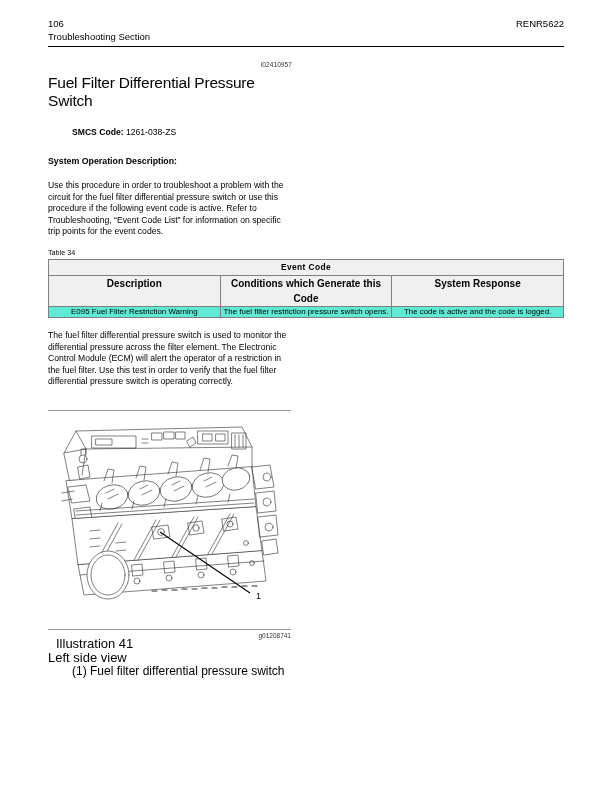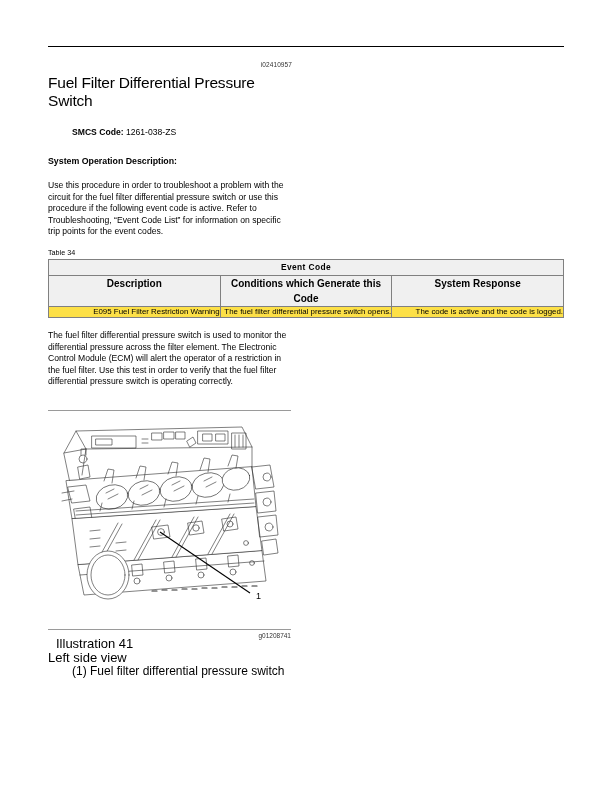--- a/index.html
+++ b/index.html
@@ -131,25 +131,25 @@
   }
   .evt-head {
     background: #f0f0f0;
     text-align: center;
     font-size: 10px;
     font-weight: bold;
     height: 15px;
     line-height: 15px;
   }
   .evt-cell {
-    background: #fde047;
+    background: #5eead4;
     font-size: 7.9px;
     line-height: 10.4px;
     padding: 3px 5px 5px 5px;
-    text-align: right;
+    text-align: center;
   }
 
   
   .rule-above-figure {
     position: absolute;
     left: 48px;
     top: 410px;
     width: 243px;
     height: 1px;
     background: #9a9a9a;
@@ -197,20 +197,27 @@
     top: 664px;
     font-size: 12px;
     margin-left: 24px;
   }
 </style>
 </head>
 <body>
 
 <div class="page">
 
+  <div class="header">
+    <div class="header-row">
+      <div class="header-left-top">106</div>
+      <div class="header-right">RENR5622</div>
+    </div>
+    <div class="header-section">Troubleshooting Section</div>
+  </div>
   <div class="header-rule"></div>
 
   <div class="col-left">
     <div class="docid">i02410957</div>
     <h1 class="title">Fuel Filter Differential Pressure Switch</h1>
     <div class="smcs">
       <b>SMCS Code:</b>
       <span>1261-038-ZS</span>
     </div>
     <div class="subhead">System Operation Description:</div>
@@ -223,21 +230,21 @@
         <tr>
       <td class="evt-title" colspan="3">Event Code</td>
     </tr>
     <tr>
       <th class="evt-head" style="width:174px">Description</th>
       <th class="evt-head" style="width:168px">Conditions which Generate this Code</th>
       <th class="evt-head">System Response</th>
     </tr>
     <tr>
       <td class="evt-cell">E095 Fuel Filter Restriction Warning</td>
-      <td class="evt-cell">The fuel filter differential pressure switch opens.</td>
+      <td class="evt-cell">The fuel filter restriction pressure switch opens.</td>
       <td class="evt-cell">The code is active and the code is logged.</td>
     </tr>
   </tbody>
     </table>
 
   <p class="body" style="position:absolute; left:48px; top:330px; width:244px; margin:0;">The fuel filter differential pressure switch is used to monitor the differential pressure across the filter element. The Electronic Control Module (ECM) will alert the operator of a restriction in the fuel filter. Use this test in order to verify that the fuel filter differential pressure switch is operating correctly.</p>
 
   <div class="rule-above-figure"></div>
 
   <div class="figure">

